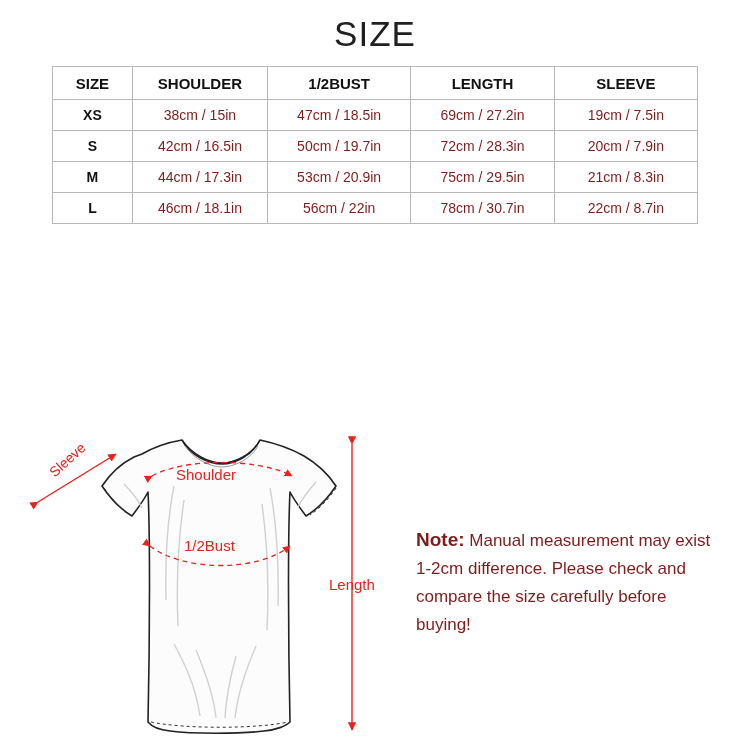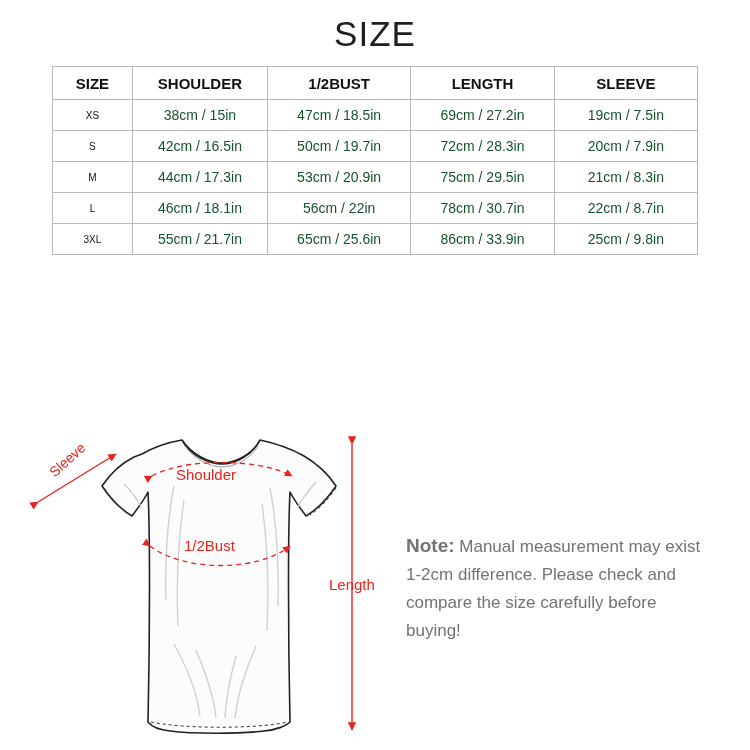--- a/index.html
+++ b/index.html
@@ -33,34 +33,34 @@
     border-collapse: collapse;
     margin: 0 auto;
     width: 646px;
     table-layout: fixed;
   }
   table.size-table th,
   table.size-table td {
     border: 1px solid #b9b9b9;
     text-align: center;
     font-size: 14px;
-    color: #14532d;
+    color: #7f1d1d;
     height: 30px;
     padding: 0;
   }
   table.size-table th {
     font-weight: bold;
     font-size: 15px;
     color: #111;
     height: 32px;
   }
   table.size-table td.size-col {
-    font-weight: normal;
+    font-weight: bold;
     color: #111;
-    font-size: 10px;
+    font-size: 14px;
   }
   col.c0 { width: 78px; }
   col.c1 { width: 132px; }
   col.c2 { width: 140px; }
   col.c3 { width: 140px; }
   col.c4 { width: 140px; }
 
   
   #lower {
     position: absolute;
@@ -71,27 +71,26 @@
   }
   #shirt-area {
     position: absolute;
     left: 24px;
     top: 0;
     width: 380px;
     height: 334px;
   }
   #note {
     position: absolute;
-    left: 406px;
+    left: 416px;
     top: 96px;
     width: 306px;
     font-size: 17px;
     line-height: 28px;
-    color: #737373;
-    margin-top: 6px;
+    color: #7f1d1d;
   }
   #note .note-label {
     font-weight: bold;
     font-size: 19px;
   }
   .lbl {
     position: absolute;
     color: #e8231e;
     font-size: 14px;
     font-family: "Liberation Sans", sans-serif;
@@ -164,27 +163,20 @@
         <td>53cm / 20.9in</td>
         <td>75cm / 29.5in</td>
         <td>21cm / 8.3in</td>
       </tr>
       <tr>
         <td class="size-col">L</td>
         <td>46cm / 18.1in</td>
         <td>56cm / 22in</td>
         <td>78cm / 30.7in</td>
         <td>22cm / 8.7in</td>
-      </tr>
-      <tr>
-        <td class="size-col">3XL</td>
-        <td>55cm / 21.7in</td>
-        <td>65cm / 25.6in</td>
-        <td>86cm / 33.9in</td>
-        <td>25cm / 9.8in</td>
       </tr>
     </tbody>
   </table>
 
   <div id="lower">
 
     <div id="shirt-area">
       <svg width="380" height="334" viewBox="0 0 380 334">
         <defs>
           <marker id="arrHead" markerWidth="7" markerHeight="7" refX="5.5" refY="3" orient="auto">

